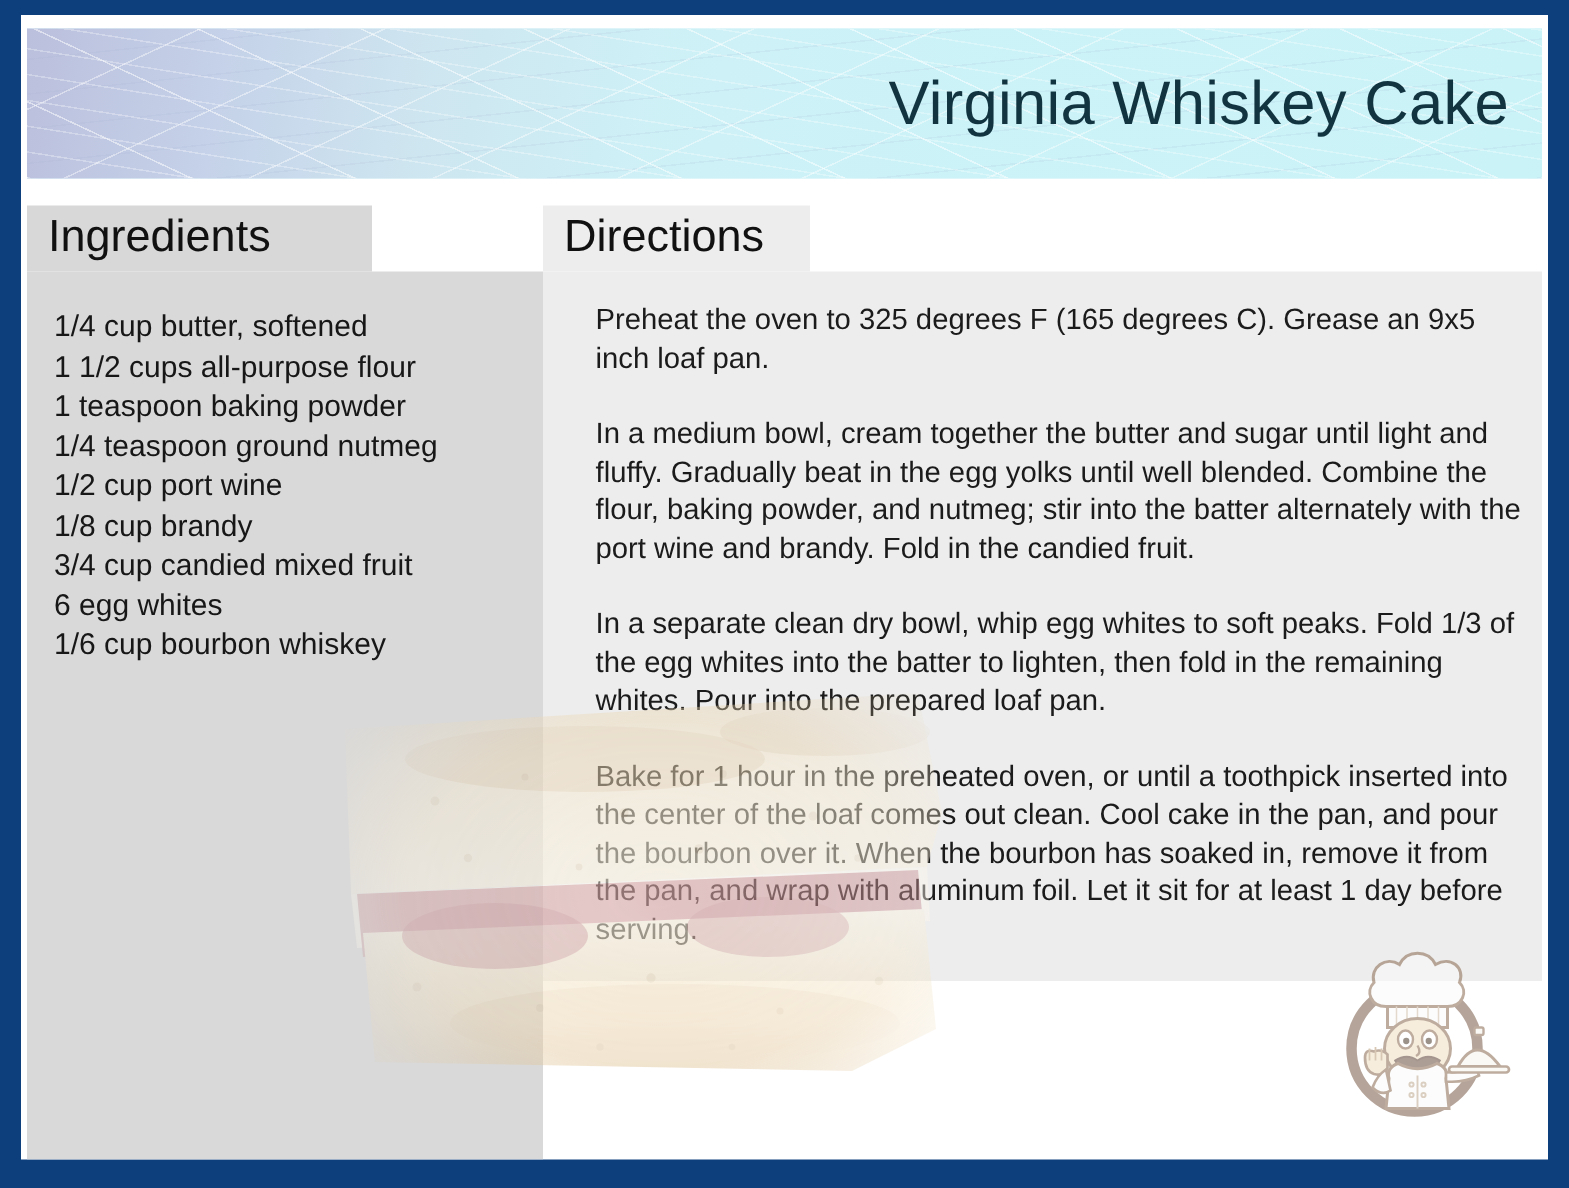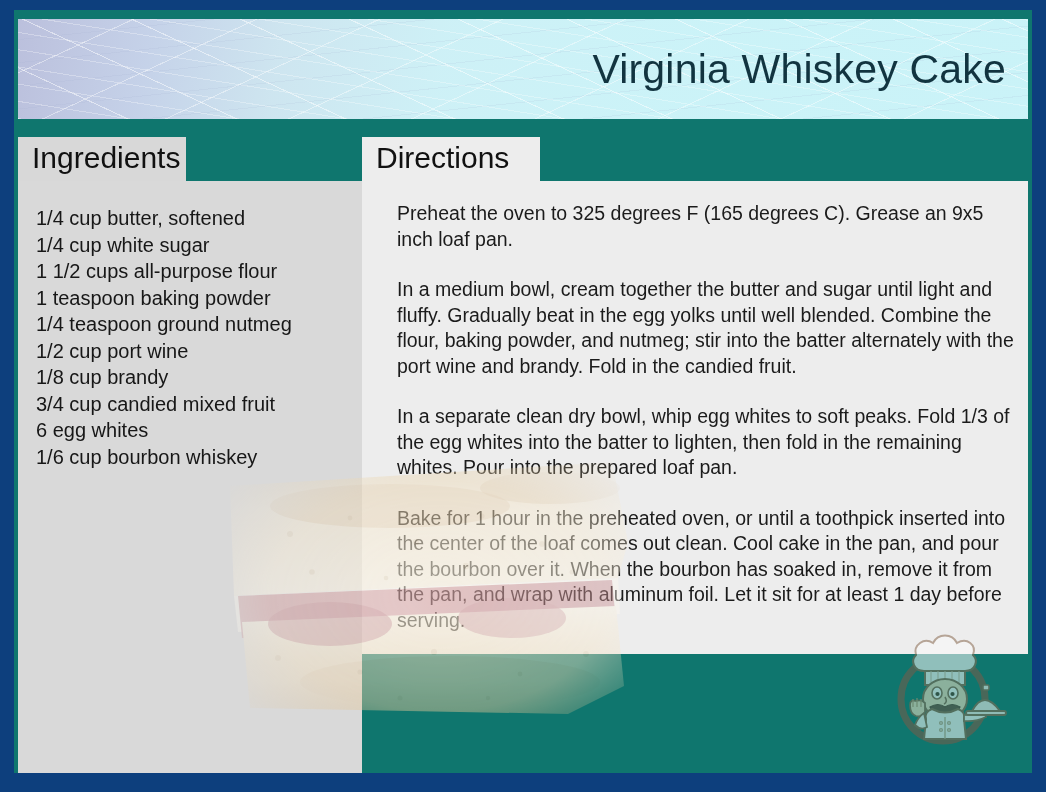--- a/index.html
+++ b/index.html
@@ -21,21 +21,21 @@
     overflow: hidden;
   }
 
   
   .page {
     position: absolute;
     left: 14px;
     top: 10px;
     width: 1018px;
     height: 763px;
-    background: #0f766e;
+    background: #ffffff;
     overflow: hidden;
   }
 
   
   .banner {
     position: absolute;
     left: 4px;
     top: 9px;
     width: 1010px;
     height: 100px;
@@ -85,21 +85,21 @@
     color: #123440;
     letter-spacing: 0.2px;
     white-space: nowrap;
   }
 
   
   .ing-head-box {
     position: absolute;
     left: 4px;
     top: 127px;
-    width: 168px;
+    width: 230px;
     height: 44px;
     background: #d8d8d8;
   }
   .ing-head-box .h-text {
     position: absolute;
     left: 14px;
     top: 50%;
     transform: translateY(-52%);
     font-size: 30px;
     color: #111111;
@@ -203,21 +203,20 @@
       <div class="banner-title">Virginia Whiskey Cake</div>
     </div>
 
     <div class="ing-head-box">
       <div class="h-text">Ingredients</div>
     </div>
 
     <div class="ing-panel">
       <ul class="ing-list" id="ingredients-list">
           <li>1/4 cup butter, softened</li>
-          <li>1/4 cup white sugar</li>
           <li>1 1/2 cups all-purpose flour</li>
           <li>1 teaspoon baking powder</li>
           <li>1/4 teaspoon ground nutmeg</li>
           <li>1/2 cup port wine</li>
           <li>1/8 cup brandy</li>
           <li>3/4 cup candied mixed fruit</li>
           <li>6 egg whites</li>
           <li>1/6 cup bourbon whiskey</li>
         </ul>
     </div>

